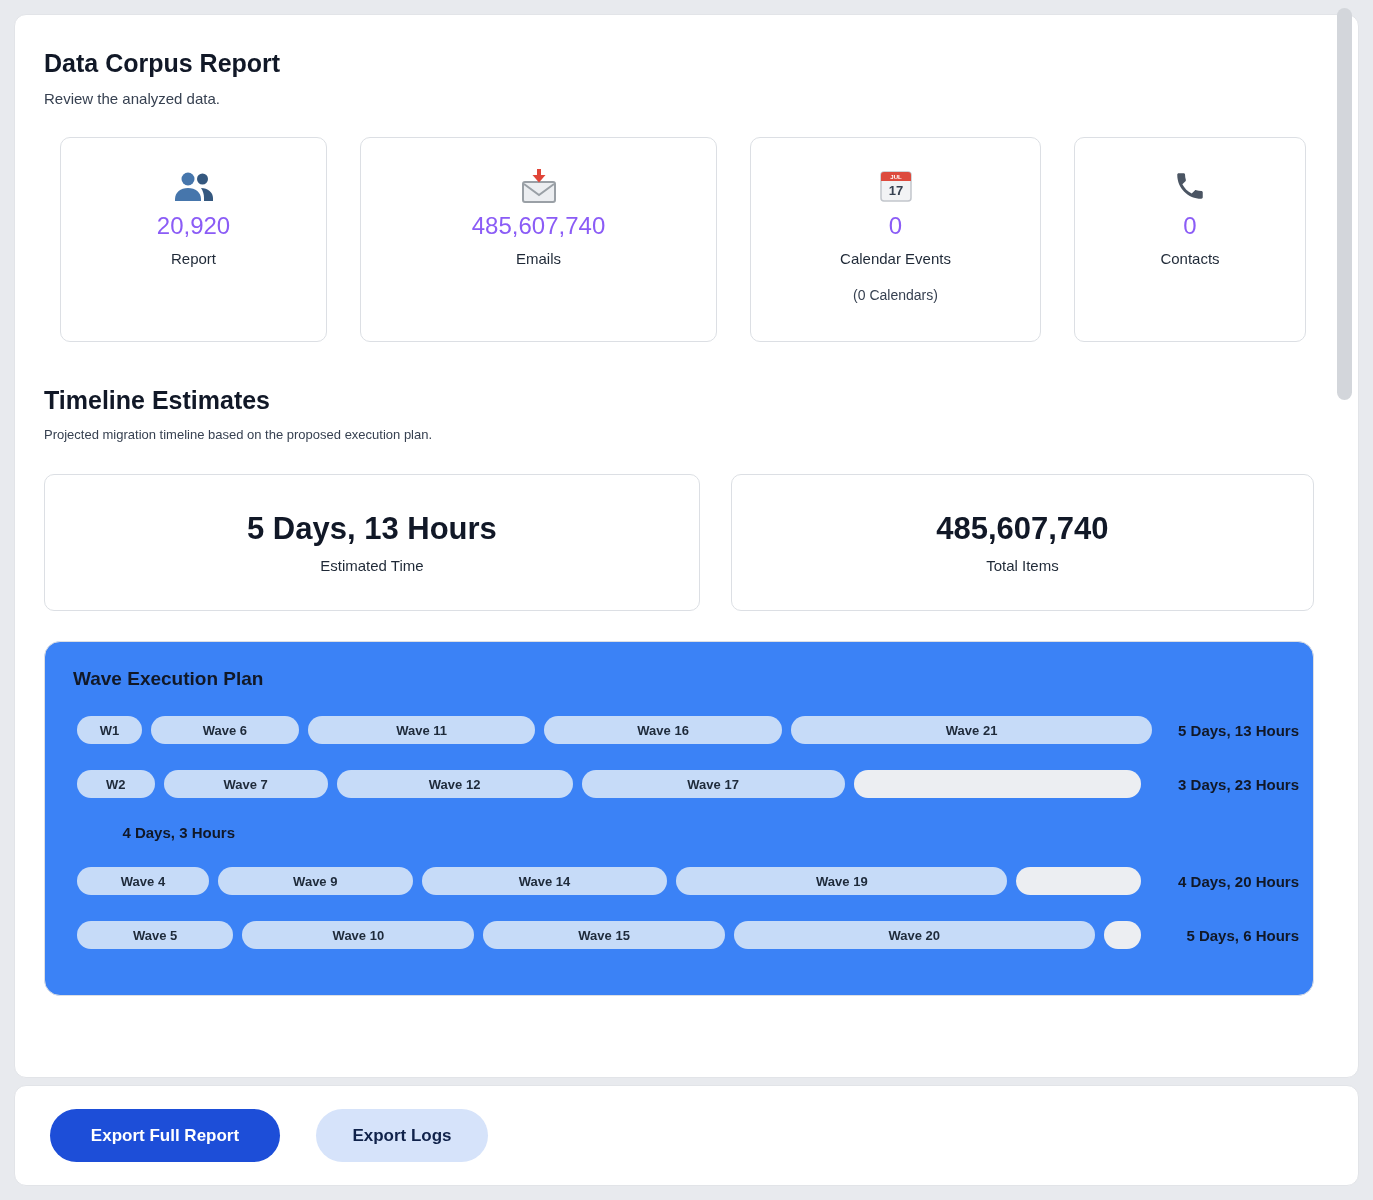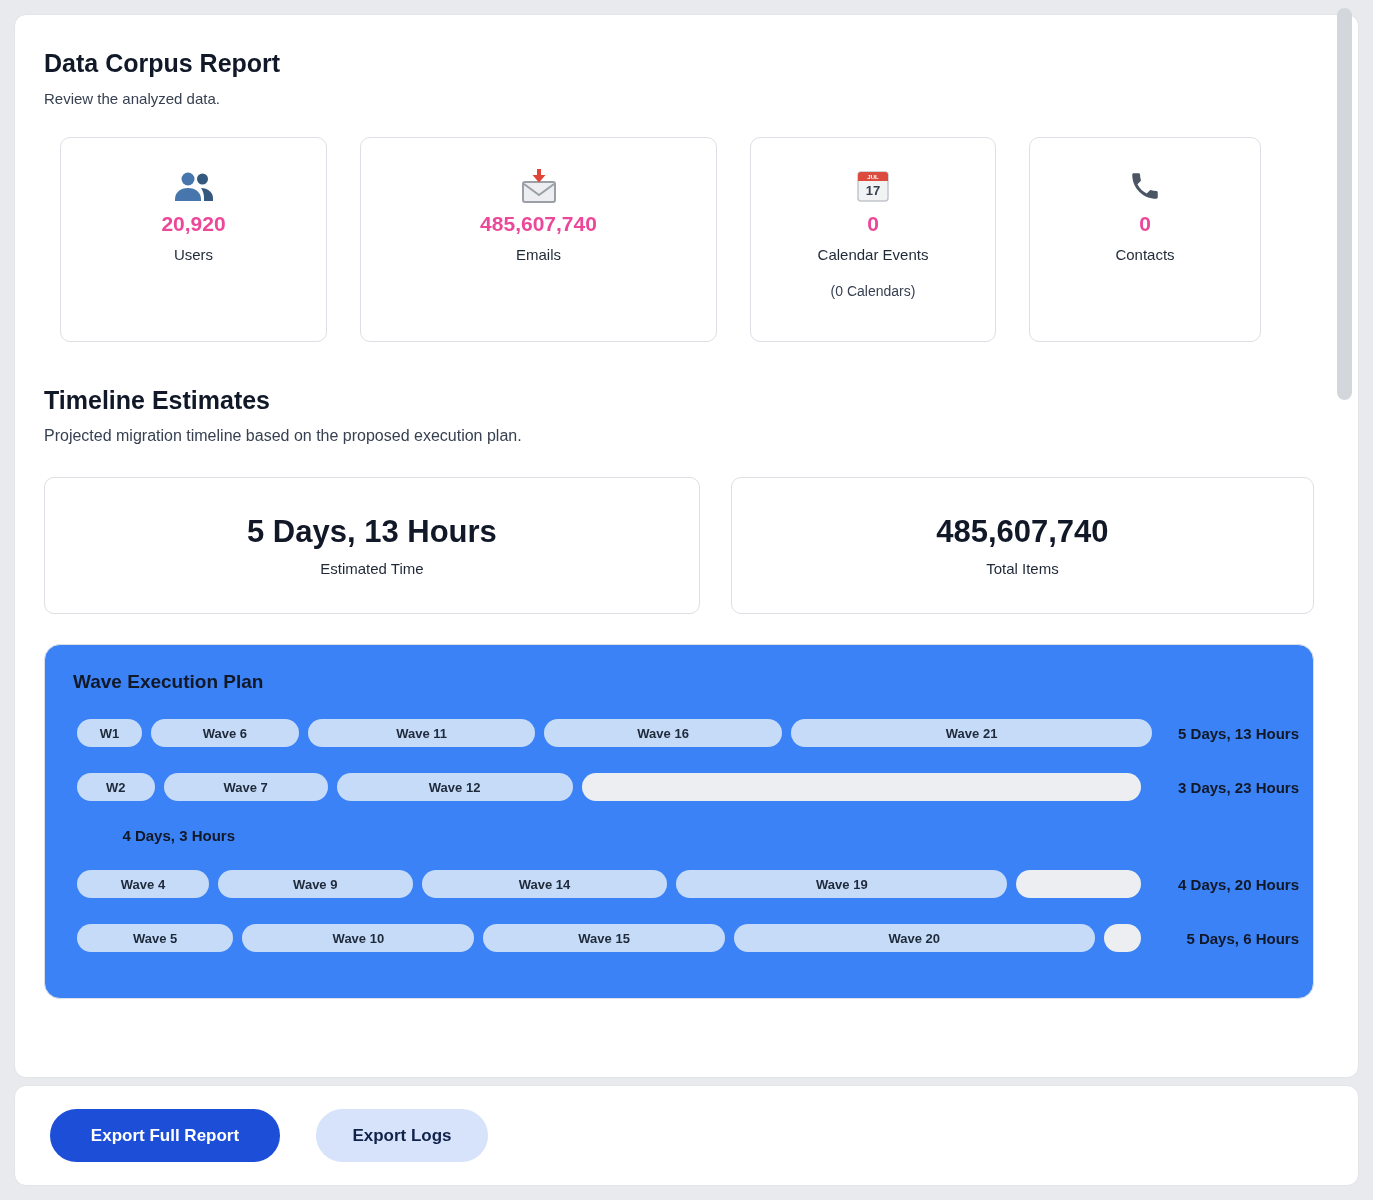--- a/index.html
+++ b/index.html
@@ -24,29 +24,29 @@
 
   .stats-row { display:flex; gap:33px; margin:0 0 44px 16px; }
   .stat-card {
     height:205px;
     border:1px solid #dcdfe4; border-radius:10px;
     display:flex; flex-direction:column; align-items:center;
     padding-top:28px; background:#fff;
   }
   .stat-card.c1 { width:267px; }
   .stat-card.c2 { width:357px; }
-  .stat-card.c3 { width:246px; }
+  .stat-card.c3 { width:291px; }
   .stat-card.c4 { width:232px; }
   .stat-icon { height:40px; display:flex; align-items:center; justify-content:center; }
-  .stat-value { font-size:21px; font-weight:700; margin-top:6px; color:#ec4899; }
+  .stat-value { font-size:24px; font-weight:400; margin-top:6px; color:#8b5cf6; }
   .stat-label { font-size:15px; color:#1f2937; margin-top:10px; }
   .stat-sub { font-size:14px; color:#374151; margin-top:20px; }
 
   .section-title { font-size:25px; font-weight:700; margin:0 0 12px 0; color:#111827; }
-  .section-sub { font-size:16px; color:#374151; margin:0 0 32px 0; }
+  .section-sub { font-size:13px; color:#374151; margin:0 0 32px 0; }
 
   .tl-row { display:flex; gap:31px; margin-bottom:30px; }
   .tl-card {
     border:1px solid #dcdfe4; border-radius:10px; height:137px;
     display:flex; flex-direction:column; align-items:center; justify-content:center;
     background:#fff;
   }
   .tl-card.left { flex:657; }
   .tl-card.right { flex:584; }
   .tl-value { font-size:31px; font-weight:700; color:#111827; }
@@ -109,21 +109,21 @@
             <circle cx="15" cy="9" r="6.5"></circle>
             <path d="M2 29c0-6.5 5.5-11 13-11s13 4.5 13 11v2H2z"></path>
           </g>
           <g fill="#35587f">
             <circle cx="29.5" cy="9" r="5.5"></circle>
             <path d="M28 18c7 0 12 4.5 12 10v3h-9v-3c0-4-1-7-3-10z"></path>
           </g>
         </svg>
       </span>
       <div class="stat-value">20,920</div>
-      <div class="stat-label">Users</div>
+      <div class="stat-label">Report</div>
     </div>
 
     <div class="stat-card c2">
       <span class="stat-icon">
         <svg width="40" height="36" viewBox="0 0 40 36">
           <rect x="4" y="14" width="32" height="20" rx="2" fill="#eceef1" stroke="#9aa0a6" stroke-width="2"></rect>
           <path d="M5 16 L20 27 L35 16" fill="none" stroke="#9aa0a6" stroke-width="2"></path>
           <g fill="#e04538">
             <rect x="18" y="1" width="4" height="6"></rect>
             <path d="M13.5 7 h13 L20 14.5z"></path>
@@ -186,20 +186,21 @@
             <div class="wave-seg" style="flex: 0 0 34%;">Wave 21</div>
             <div class="wave-remainder"></div>
           </div>
           <div class="wave-duration">5 Days, 13 Hours</div>
         </div>
         <div class="wave-row">
           <div class="wave-track">
             <div class="wave-seg" style="flex: 0 0 7.3%;">W2</div>
             <div class="wave-seg" style="flex: 0 0 15.4%;">Wave 7</div>
             <div class="wave-seg" style="flex: 0 0 22.2%;">Wave 12</div>
+            <div class="wave-seg" style="flex: 0 0 24.7%;">Wave 17</div>
             <div class="wave-remainder"></div>
           </div>
           <div class="wave-duration">3 Days, 23 Hours</div>
         </div>
         <div class="wave-row">
           <div class="wave-duration">4 Days, 3 Hours</div>
         </div>
         <div class="wave-row">
           <div class="wave-track">
             <div class="wave-seg" style="flex: 0 0 12.4%;">Wave 4</div>

